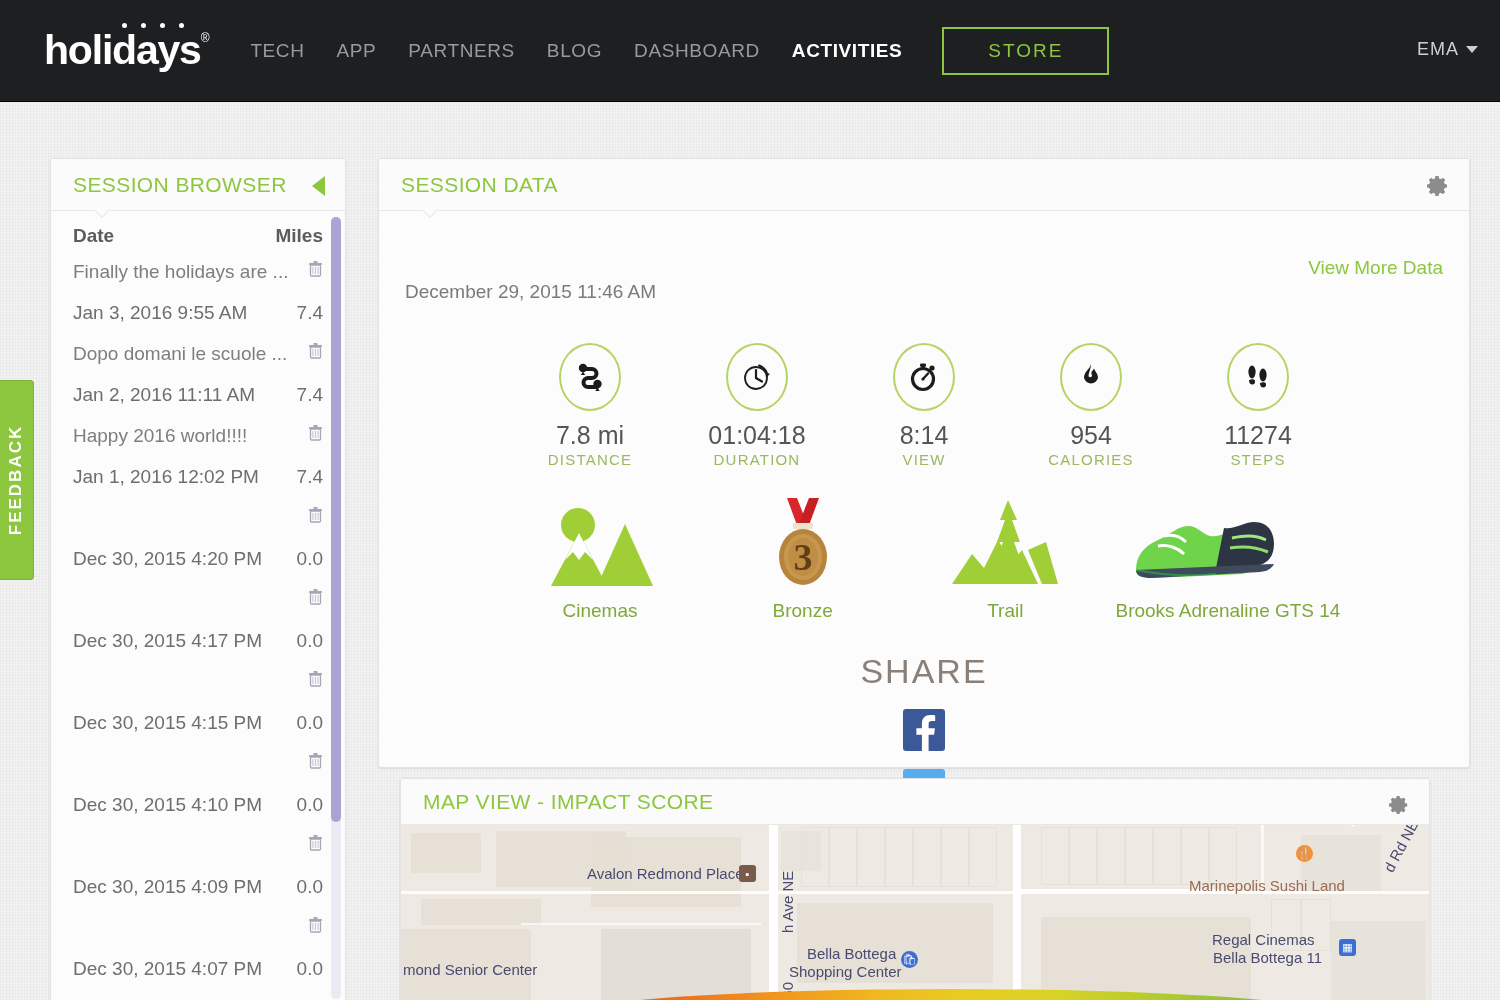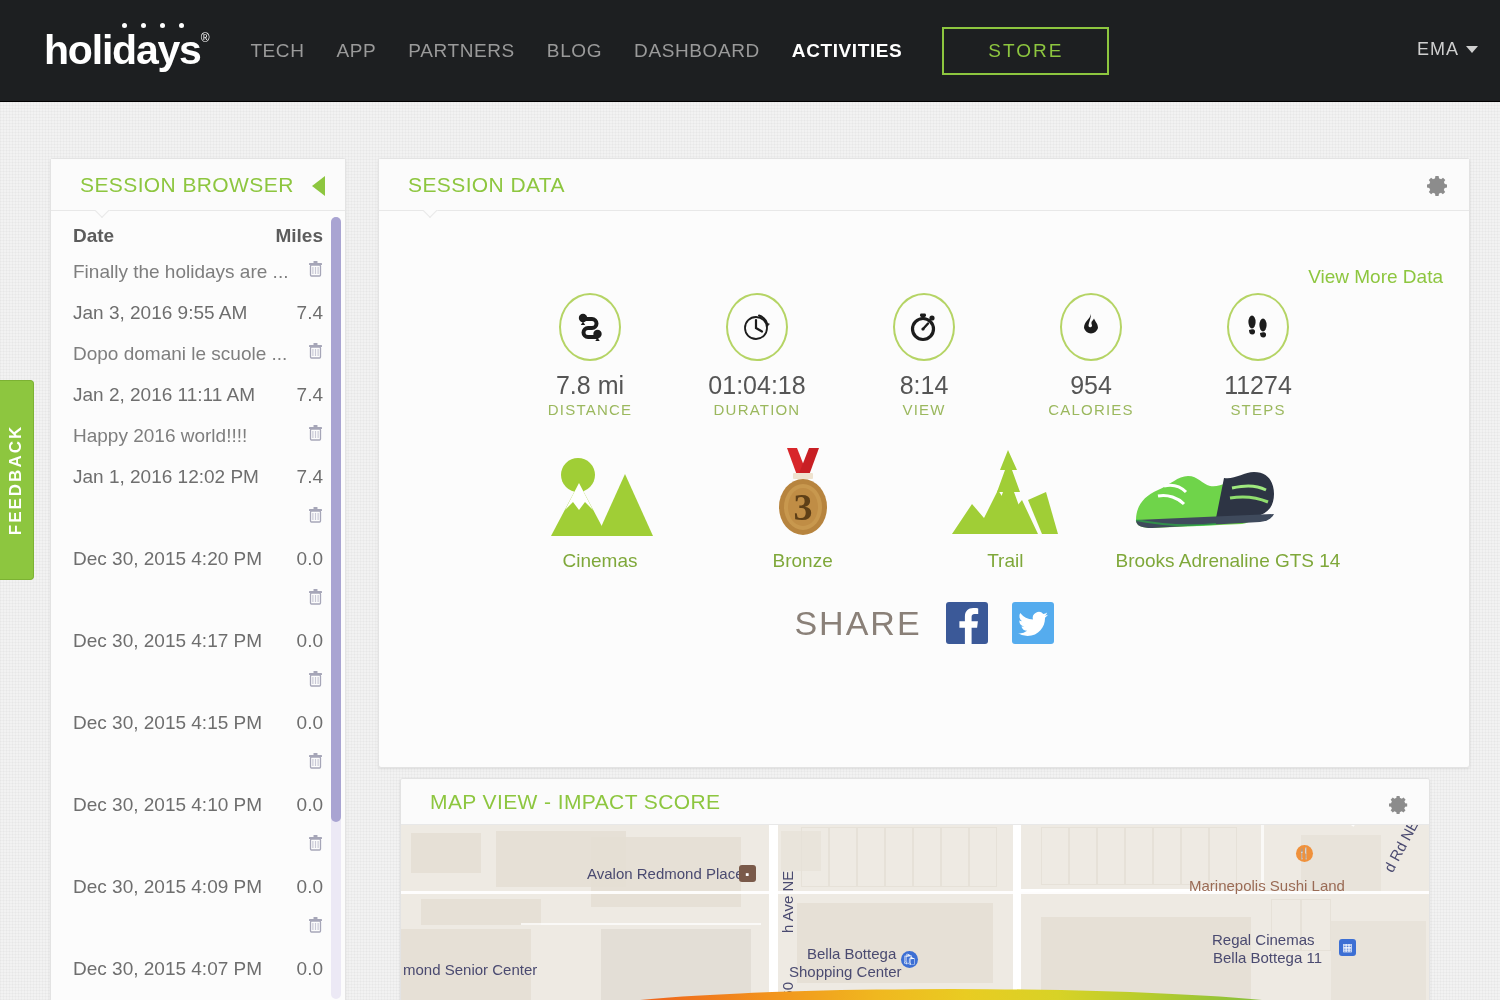--- a/index.html
+++ b/index.html
@@ -67,21 +67,21 @@
     color:#fff; font-size:17px; font-weight:bold; letter-spacing:2px;
     transform:rotate(-90deg); white-space:nowrap;
   }
 
   
   .panel{ background:#fcfcfc; border:1px solid #e3e3e3; box-shadow:0 1px 3px rgba(0,0,0,.07); }
   .panel-head{
     height:52px; display:flex; align-items:center; padding:0 22px;
     background:#fbfbfb; border-bottom:1px solid #e8e8e8; position:relative;
   }
-  .panel-title{ color:#8dc63f; font-size:21px; letter-spacing:.4px;margin-left:7px; }
+  .panel-title{ color:#8dc63f; font-size:21px; letter-spacing:.4px; }
   .notch{
     position:absolute; left:44px; bottom:-9px; width:18px; height:9px; overflow:hidden;
   }
   .notch:after{
     content:""; position:absolute; left:0; top:-9px; width:13px; height:13px;
     background:#fcfcfc; border-right:1px solid #e8e8e8; border-bottom:1px solid #e8e8e8;
     transform:rotate(45deg); transform-origin:center;
   }
   .gear{ position:absolute; right:20px; top:16px; cursor:pointer; }
 
@@ -126,40 +126,40 @@
     position:absolute; left:378px; top:158px; width:1092px; height:610px;
     border-radius:3px;
   }
   #sd-body{ padding:42px 26px 0 26px; position:relative; }
   #sd-note{
     font-size:25px; color:#6a6a6a; line-height:37px; max-width:760px;
     font-weight:normal;
   }
   #view-more{
     position:absolute; right:26px; top:46px; color:#8dc63f; font-size:19px;
-    cursor:pointer; text-decoration:none;margin-top:9px;
+    cursor:pointer; text-decoration:none;
   }
   #sd-date{ margin-top:28px; font-size:19px; color:#7a7a7a; }
 
   .metrics{ display:flex; justify-content:space-between; margin:40px 110px 0 110px; }
   .metric{ text-align:center; width:150px; }
   .metric .ring{
     width:62px; height:68px; margin:0 auto; border:2px solid #b5d465;
     border-radius:50%; display:flex; align-items:center; justify-content:center;
   }
   .metric .val{ margin-top:10px; font-size:25px; color:#555; }
   .metric .lbl{ font-size:15px; color:#9bb85e; letter-spacing:1.2px; margin-top:1px; }
 
   .badges{ display:flex; justify-content:space-between; margin:28px 100px 0 100px; align-items:flex-end;}
   .badge{ text-align:center; width:190px; }
   .badge .art{ height:92px; display:flex; align-items:flex-end; justify-content:center; }
   .badge .cap{ font-size:19px; color:#7fa83a; margin-top:12px; }
 
   #share-row{
-    display:flex; align-items:center; justify-content:center; gap:24px; margin-top:30px;
+    display:flex; align-items:center; justify-content:center; gap:18px; margin-top:30px;flex-direction:column;
   }
   #share-label{ font-size:34px; color:#8a8078; letter-spacing:2px; font-weight:normal;}
   .soc{ width:42px; height:42px; border-radius:3px; cursor:pointer; display:flex; align-items:center; justify-content:center;}
   .soc.fb{ background:#3b5998; }
   .soc.tw{ background:#55acee; }
 
   
   #map-panel{
     position:absolute; left:400px; top:778px; width:1030px; height:230px;
     border-radius:3px; overflow:hidden;
@@ -428,20 +428,21 @@
       <svg width="22" height="22" viewBox="0 0 22 22">
           <path fill="#8c8c8c" d="M11 7.2a3.8 3.8 0 1 0 0 7.6 3.8 3.8 0 0 0 0-7.6zm0 5.8a2 2 0 1 1 0-4 2 2 0 0 1 0 4z"></path>
           <path fill="#8c8c8c" d="M20 12.6v-3.2l-2.3-.4a6.9 6.9 0 0 0-.8-2l1.4-1.9-2.3-2.3-1.9 1.4c-.6-.4-1.3-.6-2-.8L11.6 1H8.4l-.4 2.4c-.7.2-1.4.4-2 .8L4.1 2.8 1.8 5.1l1.4 1.9c-.4.6-.6 1.3-.8 2L0 9.4v3.2l2.4.4c.2.7.4 1.4.8 2l-1.4 1.9 2.3 2.3 1.9-1.4c.6.4 1.3.6 2 .8l.4 2.4h3.2l.4-2.4c.7-.2 1.4-.4 2-.8l1.9 1.4 2.3-2.3-1.4-1.9c.4-.6.6-1.3.8-2l2.4-.4z"></path>
         </svg>
     </span>
     <span class="notch"></span>
   </div>
 
   <div id="sd-body">
     <a id="view-more" href="#">View More Data</a>
+    <div id="sd-date">December 29, 2015 11:46 AM</div>
 
     <div class="metrics">
       <div class="metric">
         <div class="ring">
           <svg width="36" height="36" viewBox="0 0 36 36">
             <path d="M11 10 h9 a4.5 4.5 0 0 1 0 9 h-4 a4.5 4.5 0 0 0 0 9 h9" fill="none" stroke="#1c1c1c" stroke-width="4" stroke-linecap="round"></path>
             <circle cx="11" cy="9" r="4.2" fill="#1c1c1c"></circle>
               <path d="M11 12.5 l2.2 3.4 h-4.4z" fill="#1c1c1c"></path>
             <circle cx="25.5" cy="25" r="4.2" fill="#1c1c1c"></circle>
               <path d="M25.5 28.5 l2.2 3.4 h-4.4z" fill="#1c1c1c"></path>

